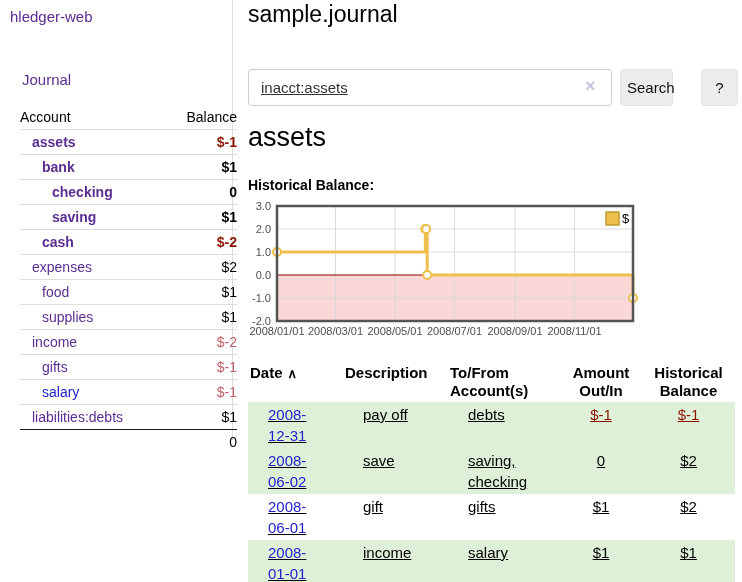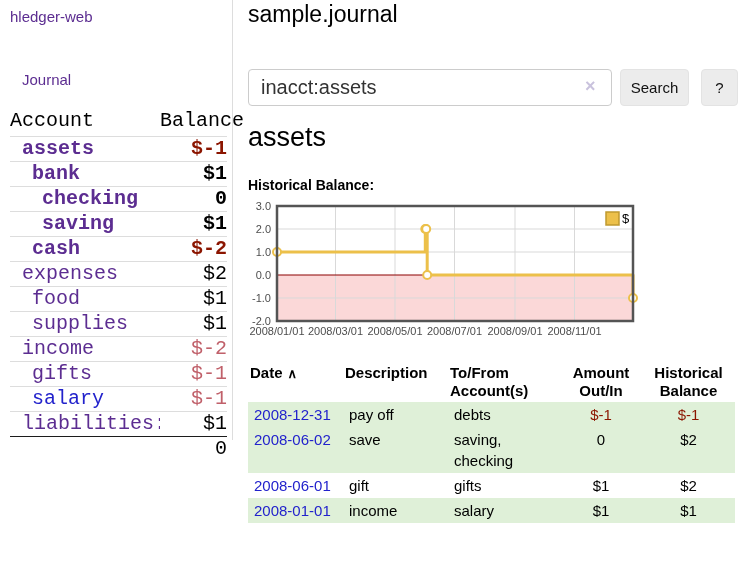--- a/index.html
+++ b/index.html
@@ -5,57 +5,57 @@
   * { box-sizing: border-box; }
   html,body { margin:0; padding:0; background:#fff; }
   body { font-family:"Liberation Sans", sans-serif; color:#000; }
   a { text-decoration:none; cursor:pointer; }
   .page { position:relative; width:742px; height:582px; overflow:hidden; background:#fff; }
 
   
   .sidebar { position:absolute; left:0; top:0; width:233px; height:440px; border-right:1px solid #ddd; }
   .brand { position:absolute; left:10px; top:8px; font-size:15px; color:var(--link-purple,#5c2d91); }
   .journal-link { position:absolute; left:22px; top:71px; font-size:15px; color:var(--link-purple,#5c2d91);text-align:right; }
-  .accounts { position:absolute; left:10px; top:106px; width:217px; border-collapse:collapse; table-layout:fixed; font-size:20px;font-family:Liberation Mono, monospace; }
+  .accounts { position:absolute; left:20px; top:106px; width:217px; border-collapse:collapse; table-layout:fixed; font-size:14px; }
   .accounts th { font-weight:normal; text-align:left; padding:3px 0 4px 0; }
   .accounts th.bal-h { text-align:right; }
   .accounts tbody tr { border-top:1px solid #ddd; }
   .accounts tbody td { padding:2px 0; line-height:20px; white-space:nowrap; overflow:hidden; }
   .accounts td.bal { text-align:right; }
   .acct-link { color:var(--link-purple,#5c2d91); }
   .acct-link.blue { color:var(--link-blue,#2222cc); }
   .b { font-weight:bold; }
   .neg-dark { color:var(--negative-dark,#8b1500); }
   .neg-light { color:var(--negative-light,#c0606a); }
   .accounts tfoot tr { border-top:1px solid #1c1c1c; }
   .accounts tfoot td { padding:2px 0; line-height:20px; text-align:right; }
 
   
   .title { position:absolute; left:248px; top:1px; margin:0; font-size:23px; font-weight:400; }
   .search-row { position:absolute; left:248px; top:69px; width:494px; height:37px; }
   .search-input { position:absolute; left:0; top:0; width:364px; height:37px; border:1px solid #ccc;
-                  border-radius:4px; padding:0 30px 0 12px; font-size:20px; font-family:inherit; color:#333; outline:none; }
+                  border-radius:4px; padding:0 30px 0 12px; font-size:15px; font-family:inherit; color:#333; outline:none;text-decoration:underline; }
   .clear-x { position:absolute; left:337px; top:7px; font-size:18px; font-weight:bold; color:#c9c2dd; cursor:pointer; }
   .btn { position:absolute; top:0; height:37px; background:#ececec; border:1px solid #e3e3e3;
          border-radius:4px; font-size:15px; font-family:inherit; color:#111; cursor:pointer; }
-  .btn.search { left:372px; width:69px; }
+  .btn.search { left:372px; width:53px; }
   .btn.help { left:453px; width:37px; }
 
   
   .acct-heading { position:absolute; left:248px; top:122px; margin:0; font-size:27px; font-weight:400; }
   .chart-label { position:absolute; left:248px; top:177px; font-size:14px; font-weight:bold; }
   #chart { position:absolute; left:240px; top:199px; }
   .tick { font-size:11px; fill:#4d4d4d; }
   .legend-t { font-size:13px; fill:#000; }
 
   
   .register { position:absolute; left:248px; top:362px; width:487px; border-collapse:collapse; table-layout:fixed; font-size:15px; }
   .register th { text-align:left; vertical-align:top; padding:2px 2px; line-height:18px; font-weight:bold; }
   .register th.num, .register td.num { text-align:center; }
-  .register td { vertical-align:top; padding:2px 6px; line-height:21px; }
+  .register td { vertical-align:top; padding:2px 20px; line-height:21px;text-decoration:underline; }
   .register tr.green { background:var(--row-stripe-green,#dff0d8); }
   .register .datelink { color:var(--link-blue,#2222cc); }
   .register td.acct { white-space:pre-line; }
   .caret { font-weight:bold; margin-left:5px; font-size:13px; }
 </style>
 </head>
 <body>
 
 <div class="page">
 

